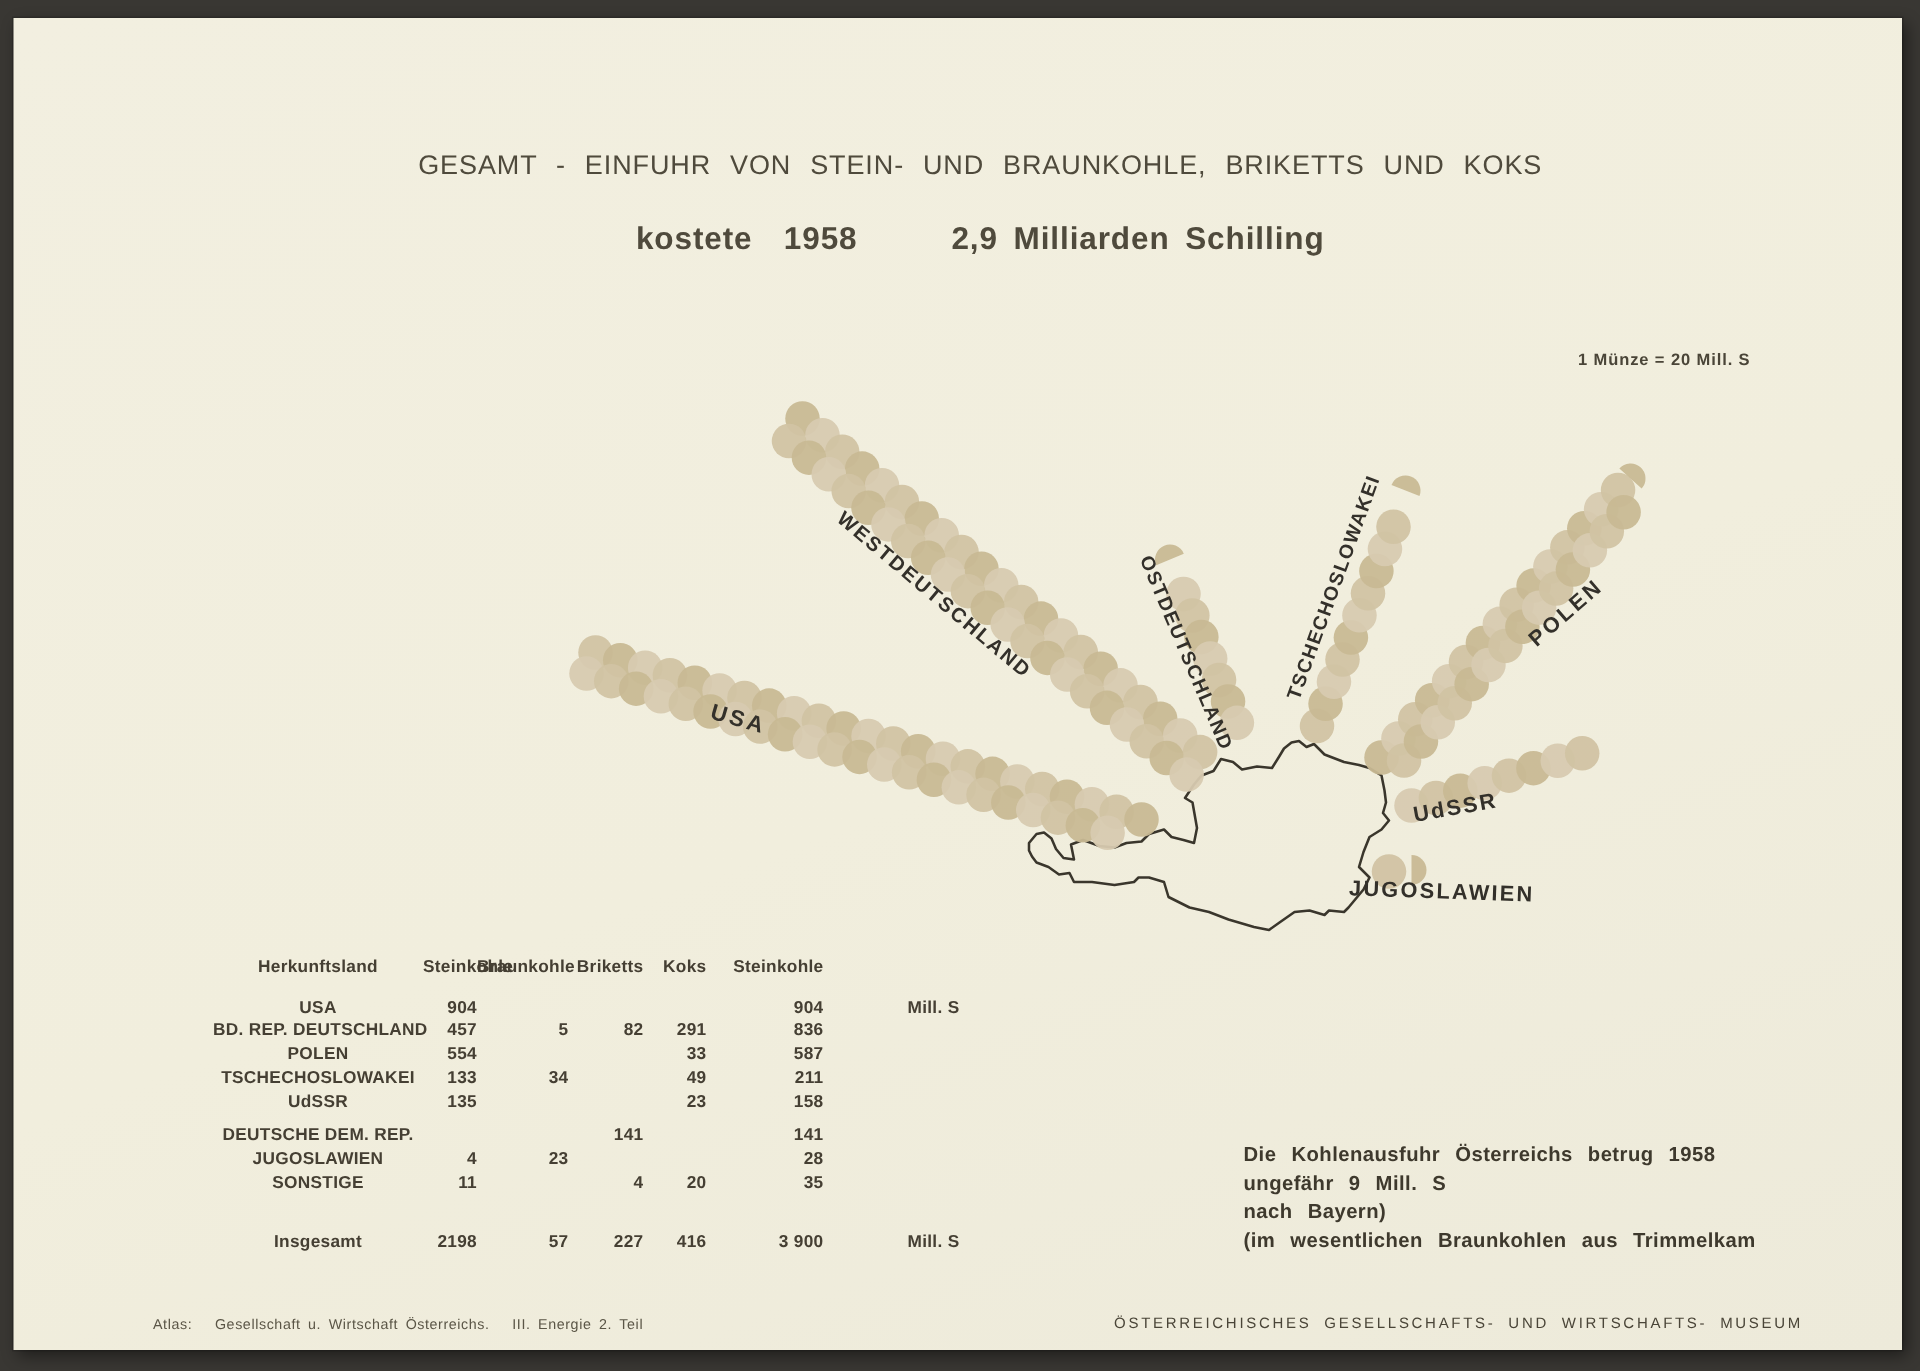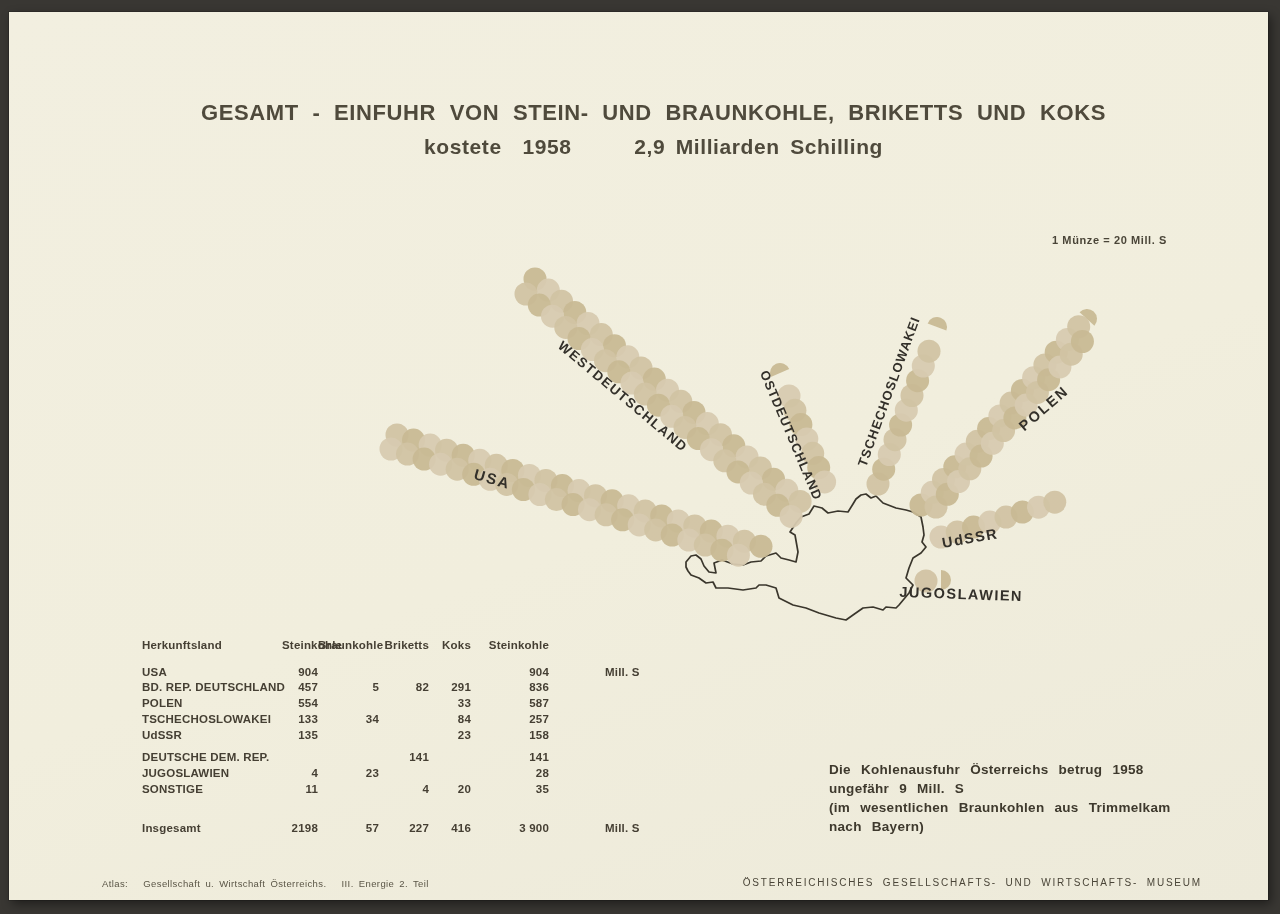--- a/index.html
+++ b/index.html
@@ -9,40 +9,40 @@
     font-family:"Liberation Sans", sans-serif;
   }
   #stage{position:absolute;inset:0;}
   .poster{
     position:absolute;left:9px;top:12px;width:1259px;height:888px;
     background:linear-gradient(160deg,#f2efe0 0%,#f1eedd 55%,#edeada 100%);
     box-shadow:0 0 0 1px rgba(0,0,0,.15), 3px 4px 10px rgba(0,0,0,.45);
   }
   .title-wrap{position:absolute;left:30px;right:0;top:88px;text-align:center;}
   .title{
-    font-size:22px;font-weight:700;color:#4f4a3c;
+    font-size:18px;font-weight:400;color:#4f4a3c;
     letter-spacing:.6px;word-spacing:7px;white-space:pre;
   }
   .subtitle{
-    margin-top:9px;font-size:21px;font-weight:700;color:#4f4a3c;
+    margin-top:27px;font-size:21px;font-weight:700;color:#4f4a3c;
     letter-spacing:.6px;word-spacing:4px;white-space:pre;
   }
   .legend{
     position:absolute;left:1043px;top:222px;font-size:11px;font-weight:600;
     color:#4a4538;letter-spacing:.6px;white-space:pre;
   }
   #map-svg{position:absolute;inset:0;width:1280px;height:914px;}
   #map-svg text{font-family:"Liberation Sans",sans-serif;}
 
   
   .dtable{position:absolute;left:133px;top:626px;width:470px;color:#453f33;}
   .trow{display:grid;grid-template-columns:140px 36px 61px 50px 42px 78px 45px;
         font-size:11.5px;font-weight:700;line-height:15.7px;letter-spacing:.2px;}
   .trow .c{white-space:nowrap;}
-  .trow .c0{text-align:left;}
+  .trow .c0{text-align:center;}
   .trow .c1,.trow .c2,.trow .c3,.trow .c4,.trow .c5{text-align:right;}
   .trow .c6{text-align:right;padding-left:24px;margin-left:32px;}
   .thead{margin-bottom:11px;}
   .trow.gap{margin-top:7px;}
   .trow.total{margin-top:24px;}
 
   .note{
     position:absolute;left:820px;top:748px;width:345px;
     font-size:13.5px;font-weight:700;color:#3e392d;line-height:19px;
     letter-spacing:.3px;word-spacing:6px;
@@ -106,22 +106,22 @@
             <div class="c c3"></div>
             <div class="c c4">33</div>
             <div class="c c5">587</div>
             <div class="c c6"></div>
           </div>
           <div class="trow">
             <div class="c c0">TSCHECHOSLOWAKEI</div>
             <div class="c c1">133</div>
             <div class="c c2">34</div>
             <div class="c c3"></div>
-            <div class="c c4">84</div>
-            <div class="c c5">257</div>
+            <div class="c c4">49</div>
+            <div class="c c5">211</div>
             <div class="c c6"></div>
           </div>
           <div class="trow">
             <div class="c c0">UdSSR</div>
             <div class="c c1">135</div>
             <div class="c c2"></div>
             <div class="c c3"></div>
             <div class="c c4">23</div>
             <div class="c c5">158</div>
             <div class="c c6"></div>
@@ -161,22 +161,22 @@
             <div class="c c4">416</div>
             <div class="c c5">3 900</div>
             <div class="c c6">Mill. S</div>
           </div>
         </div>
     </div>
 
     <div class="note">
       <div>Die Kohlenausfuhr Österreichs betrug 1958</div>
       <div>ungefähr 9 Mill. S</div>
+      <div>nach Bayern)</div>
       <div>(im wesentlichen Braunkohlen aus Trimmelkam</div>
-      <div>nach Bayern)</div>
     </div>
 
     <div class="footer-left">Atlas:   Gesellschaft u. Wirtschaft Österreichs.   III. Energie 2. Teil</div>
     <div class="footer-right">ÖSTERREICHISCHES GESELLSCHAFTS- UND WIRTSCHAFTS- MUSEUM</div>
   </div>
 
   <svg id="map-svg" viewBox="0 0 1280 914">
       <path d="M686,562 L691,556 L696,555 L701,559 L704,566 L709,572 L716,573 L714,563 L722,560 L733,564 L743,565 L751,562 L761,561 L766,556 L776,553 L781,558 L789,560 L796,562 L798,552 L795,535 L790,532 L796,523 L801,517 L809,514 L814,506 L822,508 L828,513 L838,511 L848,512 L853,504 L856,499 L861,495 L866,494 L871,498 L876,496 L883,503 L896,508 L906,510 L913,512 L921,517 L923,527 L924,535 L922,542 L926,547 L921,553 L913,558 L909,568 L906,578 L913,585 L909,593 L899,605 L896,608 L886,607 L883,610 L873,607 L863,608 L853,615 L846,620 L836,618 L819,613 L806,608 L793,605 L779,598 L776,588 L766,585 L759,585 L756,588 L743,590 L728,588 L716,588 L713,582 L706,583 L699,578 L691,575 L688,571 L686,567 Z" fill="none" stroke="#3a362c" stroke-width="1.7" stroke-linejoin="round"></path>
       <g>
         <circle cx="397.0" cy="435.0" r="11.5" fill="#d1c3a3" opacity="0.95"></circle>

